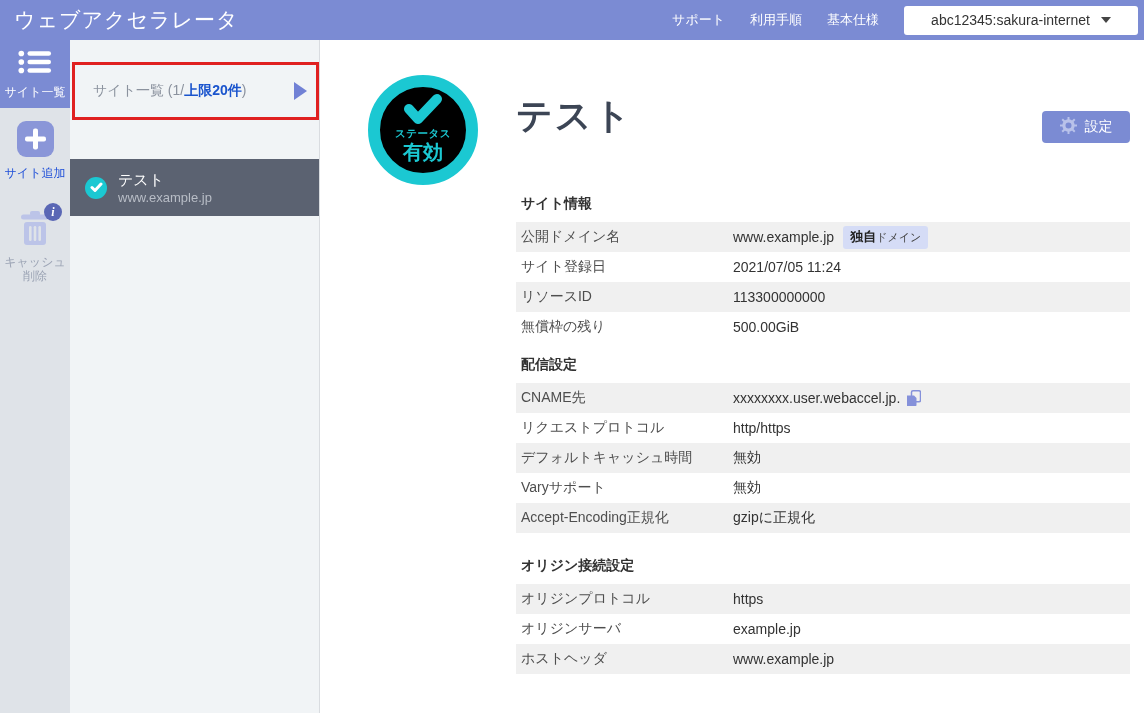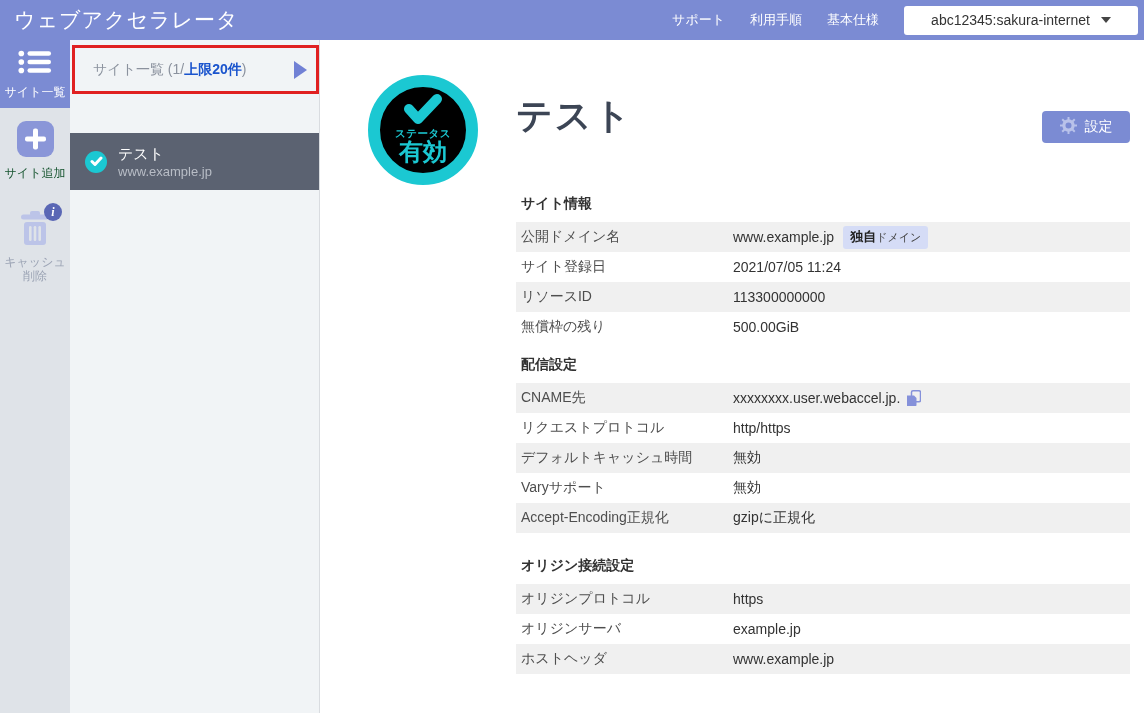--- a/index.html
+++ b/index.html
@@ -19,52 +19,52 @@
              width:234px; cursor:pointer;text-align:center; }
   .caret-down { width:0; height:0; border-left:5px solid transparent; border-right:5px solid transparent;
                 border-top:6px solid #444; }
   
   .layout { display:flex; height:673px; }
   
   .iconbar { width:70px; background:#dfe3e8; flex-shrink:0; display:flex; flex-direction:column; align-items:flex-start; }
   .iconbar-item { width:70px; display:flex; flex-direction:column; align-items:center; cursor:pointer; text-align:center; }
   .iconbar-item.active { background:#7b8bd3; height:68px; justify-content:center; gap:6px; }
   .iconbar-item.active .iconbar-label { color:#fff; }
-  .iconbar-label { font-size:12px; color:#14532d; line-height:14px; }
+  .iconbar-label { font-size:12px; color:#1d4ed8; line-height:14px; }
   .iconbar-item.disabled .iconbar-label { color:#9ba3b4; }
   .item-add { margin-top:13px; gap:5px; }
   .item-cache { margin-top:30px; gap:5px; }
   .trash-wrap { position:relative; }
   .info-badge { position:absolute; top:-7px; right:-11px; width:18px; height:18px; border-radius:50%;
                 background:#5a67b5; color:#fff; font-size:12px; font-weight:bold; font-style:italic;
                 display:flex; align-items:center; justify-content:center;
                 font-family:"Liberation Serif","DejaVu Serif",serif; }
   .iconbar-label.two-line { width:64px; }
   
   .sitelist { width:250px; background:#f1f4f6; border-right:1px solid #d9dce0; flex-shrink:0; }
-  .sitelist-header { margin-top:5px; height:49px; position:relative; display:flex; align-items:center;
+  .sitelist-header { margin-top:22px; height:58px; position:relative; display:flex; align-items:center;
                      padding-left:23px; font-size:14px; color:#8b929e; cursor:pointer; }
   .sitelist-header .hl { color:#1a54cd; font-weight:bold; }
   .tri-right { margin-left:auto; margin-right:12px; width:0; height:0;
                border-left:13px solid #7181d5; border-top:9px solid transparent; border-bottom:9px solid transparent; }
   .annotation-box { position:absolute; top:0; bottom:0; left:2px; right:0;
                     border:3px solid #e02020; pointer-events:none; }
   .site-item { margin-top:39px; height:57px; background:#5b6271; display:flex; align-items:center;
                padding-left:15px; cursor:pointer; }
   .site-check { width:22px; height:22px; border-radius:50%; background:#1bc8d2; flex-shrink:0;
                 display:flex; align-items:center; justify-content:center; margin-right:11px; }
   .site-name { color:#fff; font-size:15px; line-height:17px; }
   .site-domain { color:#b8bdc6; font-size:13px; margin-top:3px; line-height:14px; }
   
   .main { flex:1; background:#fff; display:flex; align-items:flex-start; padding:35px 14px 0 48px; }
   .status-circle { width:110px; height:110px; border:12px solid #1bc8d2; border-radius:50%;
                    background:#000000; flex-shrink:0; display:flex; flex-direction:column; align-items:center; }
   .status-check { margin-top:5px; }
   .status-l1 { font-size:10.5px; font-weight:bold; color:#1bc8d2; margin-top:-3px; letter-spacing:.5px; }
-  .status-l2 { font-size:24px; font-weight:bold; color:#1bc8d2; line-height:22px; }
+  .status-l2 { font-size:20px; font-weight:bold; color:#1bc8d2; line-height:22px; }
   .content { flex:1; margin-left:38px; min-width:0; }
   .title-row { display:flex; justify-content:space-between; align-items:flex-start; margin-top:20px; }
   .page-title { margin:0; font-size:36px; line-height:42px; color:#3c4555; font-weight:bold; letter-spacing:2px; }
   .settings-btn { margin-top:16px; height:32px; width:88px; background:#7b8bd3; border:none; border-radius:4px;
                   color:#fff; font-size:14px; display:flex; align-items:center; justify-content:center; gap:8px;
                   cursor:pointer; font-family:inherit; }
   .section { margin-top:14px; }
   .section.first { margin-top:52px; }
   .section.last { margin-top:24px; }
   .section-title { font-size:14px; font-weight:bold; color:#333; padding-left:5px; margin-bottom:9px; }

